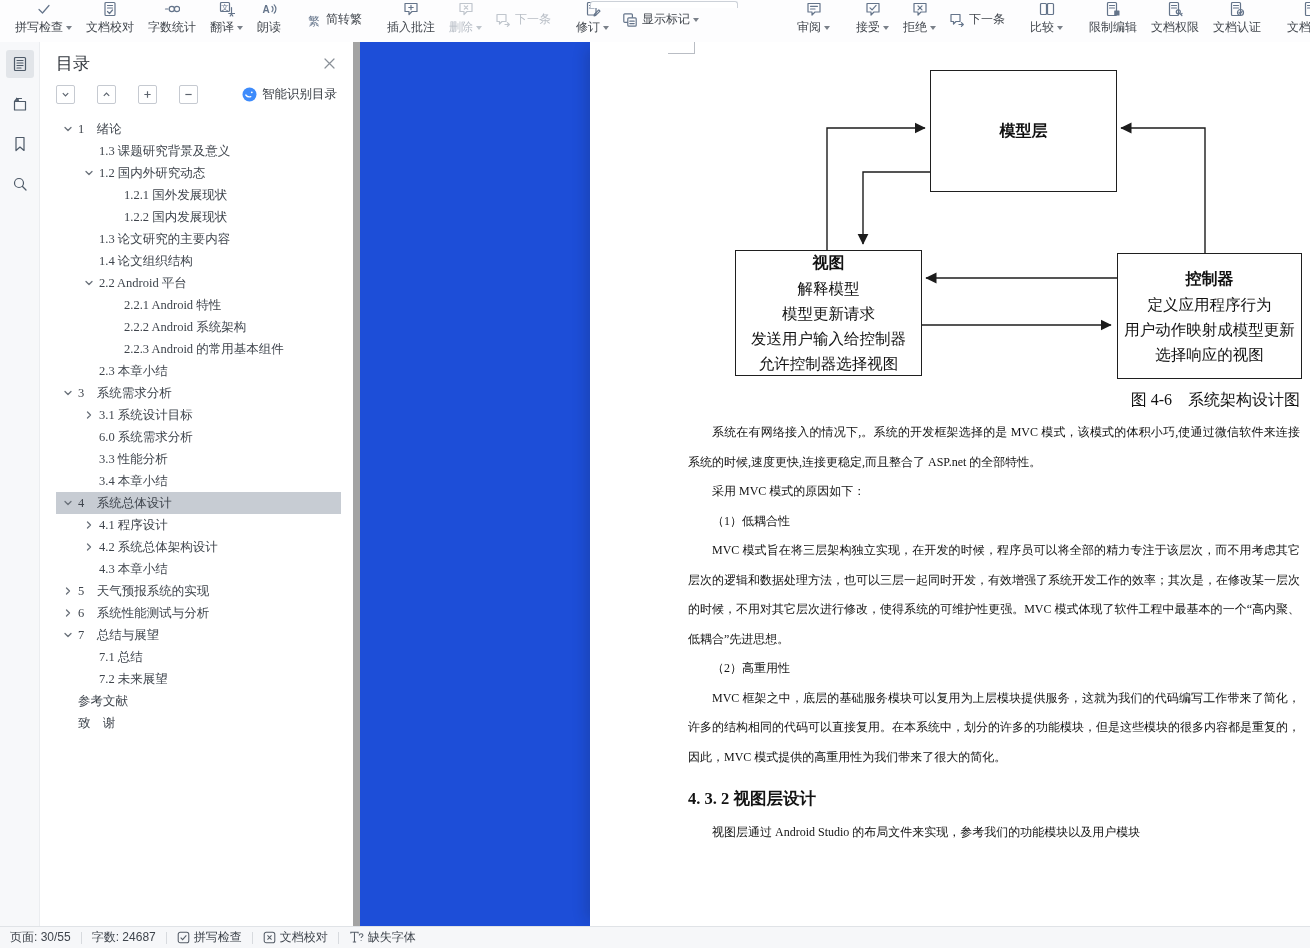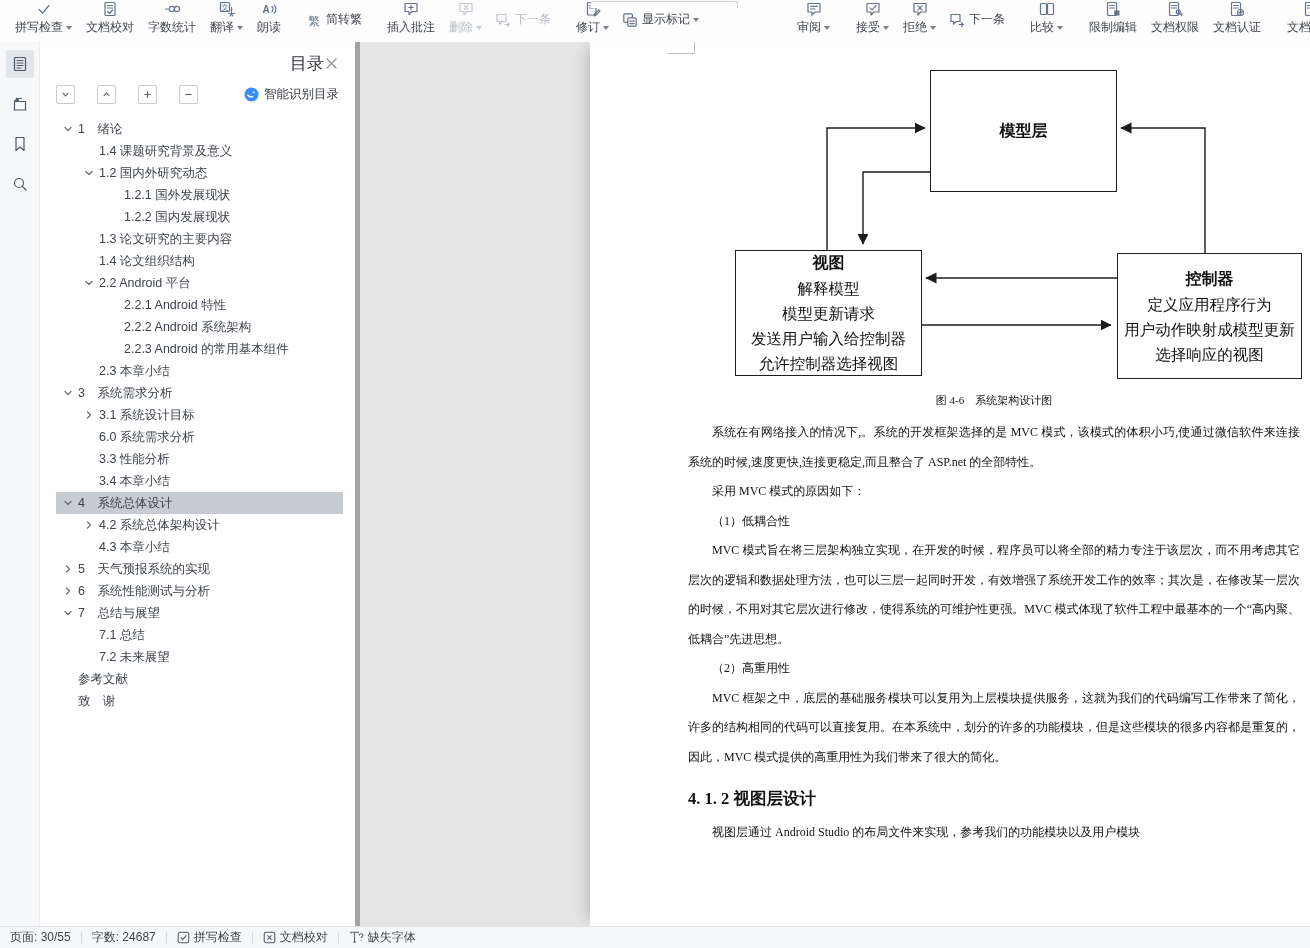--- a/index.html
+++ b/index.html
@@ -24,54 +24,54 @@
   #dropdown-remnant{position:absolute;left:590px;top:1px;width:146px;height:6px;
         border:1px solid #ccd1d8;border-bottom:none;border-radius:3px 3px 0 0;background:#fff;}
   
   #side-strip{position:absolute;left:0;top:42px;bottom:22px;width:40px;background:#f7f8fa;
               border-right:1px solid #ebedf0;display:flex;flex-direction:column;align-items:center;
               padding-top:8px;gap:12px;box-sizing:border-box;}
   .sb-item{width:28px;height:28px;border-radius:3px;display:flex;align-items:center;justify-content:center;color:#4e5a68;}
   .sb-item.selected{background:#e2e5e9;}
   
   #toc-panel{position:absolute;left:40px;top:42px;bottom:22px;width:320px;background:#fff;
-             border-right:5px solid #a3a3a3;box-sizing:border-box;overflow:hidden;text-align:right;}
+             border-right:7px solid #a3a3a3;box-sizing:border-box;overflow:hidden;}
   .toc-head{padding:10px 16px 0 16px;display:flex;align-items:center;}
   .toc-title{font-size:17px;color:#2f343b;flex:1;}
   .toc-close{color:#8a9098;display:flex;}
   .toc-tools{margin-top:10px;padding:0 16px;display:flex;align-items:center;gap:22px;}
   .tool-btn{width:17px;height:17px;border:1px solid #c6cad1;border-radius:2px;display:flex;
             align-items:center;justify-content:center;color:#5c646e;background:#fff;}
   .smart{margin-left:auto;display:flex;align-items:center;gap:5px;font-size:12.5px;color:#383d44;}
   .toc-tree{margin:14px 0 0 16px;font-size:12.5px;color:#3e444c;}
-  .toc-row{height:22px;display:flex;align-items:center;margin-right:12px;white-space:nowrap;overflow:hidden;}
+  .toc-row{height:22px;display:flex;align-items:center;margin-right:12px;white-space:nowrap;overflow:hidden;font-family:Liberation Serif, serif;}
   .toc-row .chev{width:16px;height:16px;display:flex;align-items:center;justify-content:center;color:#6a717a;flex:none;}
   .toc-row .txt{margin-left:2px;}
   .toc-row.l1{padding-left:4px;}
   .toc-row.l2{padding-left:25px;}
   .toc-row.l3{padding-left:50px;}
   .toc-row.selected{background:#c7ccd3;}
   
-  #canvas{position:absolute;left:360px;top:42px;right:0;bottom:22px;background:#e5e5e5;overflow:hidden;}
+  #canvas{position:absolute;left:360px;top:42px;right:0;bottom:22px;background:#1d4ed8;overflow:hidden;}
   #page{position:absolute;left:230px;top:0;width:724px;height:100%;background:#fff;
         box-shadow:-9px 0 14px -6px rgba(20,24,31,.20);}
   #corner-mark{position:absolute;left:78px;top:0;width:26px;height:11px;
                border-right:1px solid #b9bdc4;border-bottom:1px solid #b9bdc4;}
   .dg-box{position:absolute;border:1.5px solid #1f1f1f;background:#fff;display:flex;flex-direction:column;
           align-items:center;justify-content:center;text-align:center;color:#111;
           font-family:"Liberation Serif","DejaVu Serif",serif;}
   .dg-title{font-weight:bold;font-size:16px;line-height:26px;}
   .dg-line{font-size:15.5px;line-height:25px;}
   #box-model{left:340px;top:28px;width:185px;height:120px;}
   #box-view{left:145px;top:208px;width:185px;height:124px;}
   #box-controller{left:527px;top:211px;width:183px;height:124px;}
   #dg-arrows{position:absolute;left:0;top:0;}
   #doc-text{position:absolute;left:98px;top:348px;width:612px;
             font-family:"Liberation Serif","DejaVu Serif",serif;color:#131313;}
-  .caption{text-align:center;font-size:11px;line-height:20px;margin-bottom:8px;}
+  .caption{text-align:right;font-size:16px;line-height:20px;margin-bottom:8px;}
   .para{font-size:12px;line-height:29.5px;text-align:justify;text-indent:2em;margin:0;}
   .heading{font-size:16.5px;font-weight:bold;line-height:26px;margin:14px 0 6px 0;}
   
   #statusbar{position:absolute;left:0;right:0;bottom:0;height:22px;background:#f6f7f9;
              border-top:1px solid #e0e3e7;display:flex;align-items:center;gap:10px;
              padding:0 10px;box-sizing:border-box;font-size:12px;color:#3e444c;}
   .st-item{display:flex;align-items:center;gap:4px;white-space:nowrap;}
   .st-sep{width:1px;height:12px;background:#d7dade;}
 </style>
 </head>
@@ -374,21 +374,21 @@
       <div class="toc-row l1">
         <span class="chev">
           <svg width="10" height="10" viewBox="0 0 10 10" fill="none" stroke="currentColor" stroke-width="1.3" stroke-linecap="round" stroke-linejoin="round">
             <path d="M2 3.5l3 3 3-3"></path>
           </svg>
         </span>
         <span class="txt">1　绪论</span>
       </div>
       <div class="toc-row l2">
         <span class="chev"></span>
-        <span class="txt">1.4 课题研究背景及意义</span>
+        <span class="txt">1.3 课题研究背景及意义</span>
       </div>
       <div class="toc-row l2">
         <span class="chev">
           <svg width="10" height="10" viewBox="0 0 10 10" fill="none" stroke="currentColor" stroke-width="1.3" stroke-linecap="round" stroke-linejoin="round">
             <path d="M2 3.5l3 3 3-3"></path>
           </svg>
         </span>
         <span class="txt">1.2 国内外研究动态</span>
       </div>
       <div class="toc-row l3">
@@ -459,20 +459,28 @@
         <span class="chev"></span>
         <span class="txt">3.4 本章小结</span>
       </div>
       <div class="toc-row l1 selected">
         <span class="chev">
           <svg width="10" height="10" viewBox="0 0 10 10" fill="none" stroke="currentColor" stroke-width="1.3" stroke-linecap="round" stroke-linejoin="round">
             <path d="M2 3.5l3 3 3-3"></path>
           </svg>
         </span>
         <span class="txt">4　系统总体设计</span>
+      </div>
+      <div class="toc-row l2">
+        <span class="chev">
+          <svg width="10" height="10" viewBox="0 0 10 10" fill="none" stroke="currentColor" stroke-width="1.3" stroke-linecap="round" stroke-linejoin="round">
+            <path d="M3.5 2l3 3-3 3"></path>
+          </svg>
+        </span>
+        <span class="txt">4.1 程序设计</span>
       </div>
       <div class="toc-row l2">
         <span class="chev">
           <svg width="10" height="10" viewBox="0 0 10 10" fill="none" stroke="currentColor" stroke-width="1.3" stroke-linecap="round" stroke-linejoin="round">
             <path d="M3.5 2l3 3-3 3"></path>
           </svg>
         </span>
         <span class="txt">4.2 系统总体架构设计</span>
       </div>
       <div class="toc-row l2">
@@ -561,21 +569,21 @@
     </div>
 
     <div id="doc-text">
         <div class="caption">图 4-6　系统架构设计图</div>
         <div class="para">系统在有网络接入的情况下,。系统的开发框架选择的是 MVC 模式，该模式的体积小巧,使通过微信软件来连接系统的时候,速度更快,连接更稳定,而且整合了 ASP.net 的全部特性。</div>
         <div class="para">采用 MVC 模式的原因如下：</div>
         <div class="para">（1）低耦合性</div>
         <div class="para">MVC 模式旨在将三层架构独立实现，在开发的时候，程序员可以将全部的精力专注于该层次，而不用考虑其它层次的逻辑和数据处理方法，也可以三层一起同时开发，有效增强了系统开发工作的效率；其次是，在修改某一层次的时候，不用对其它层次进行修改，使得系统的可维护性更强。MVC 模式体现了软件工程中最基本的一个“高内聚、低耦合”先进思想。</div>
         <div class="para">（2）高重用性</div>
         <div class="para">MVC 框架之中，底层的基础服务模块可以复用为上层模块提供服务，这就为我们的代码编写工作带来了简化，许多的结构相同的代码可以直接复用。在本系统中，划分的许多的功能模块，但是这些模块的很多内容都是重复的，因此，MVC 模式提供的高重用性为我们带来了很大的简化。</div>
-        <div class="heading">4. 1. 2 视图层设计</div>
+        <div class="heading">4. 3. 2 视图层设计</div>
         <div class="para">视图层通过 Android Studio 的布局文件来实现，参考我们的功能模块以及用户模块</div>
       </div>
   </div>
 </div>
 
 <div id="statusbar">
   <span class="st-item">页面: 30/55</span>
   <span class="st-sep"></span>
   <span class="st-item">字数: 24687</span>
   <span class="st-sep"></span>

